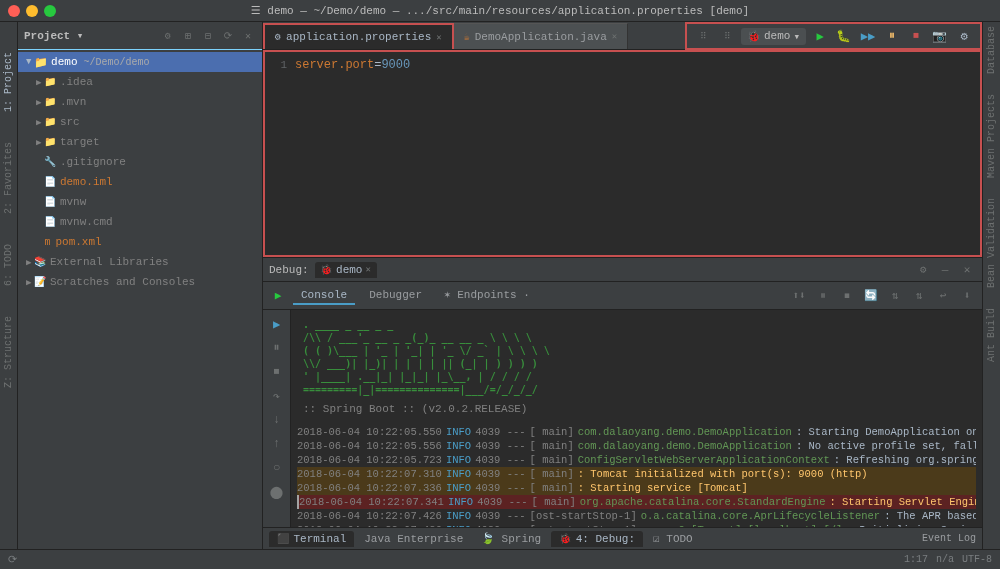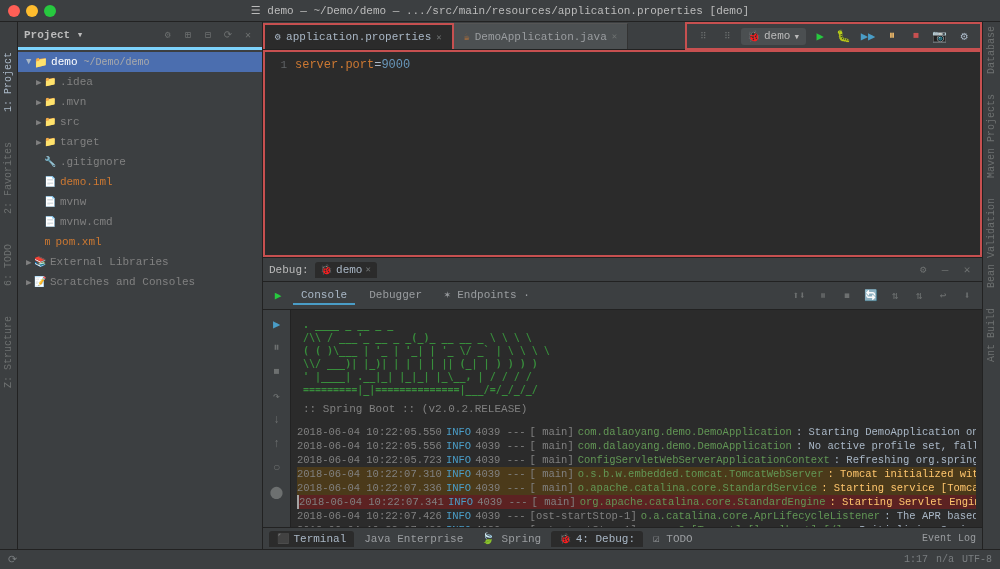--- a/index.html
+++ b/index.html
@@ -51,21 +51,21 @@
       display: flex;
       flex-direction: column;
       flex-shrink: 0;
     }
     #project-header {
       height: 28px;
       background: #3c3f41;
       display: flex;
       align-items: center;
       padding: 0 6px;
-      border-bottom: 3px solid #7dd3fc;
+      border-bottom: 1px solid #7dd3fc;
       gap: 4px;
     }
     .proj-icon-btn {
       width: 16px;
       height: 16px;
       display: flex;
       align-items: center;
       justify-content: center;
       color: #6d7070;
       font-size: 10px;
@@ -659,29 +659,27 @@
               <span class="log-pid">4039 ---</span>
               <span class="log-thread">[           main]</span>
               <span class="log-class">ConfigServletWebServerApplicationContext</span>
               <span class="log-msg">: Refreshing org.springframework.boot.web.servlet.context.Annotation</span>
             </div>
             <div class="log-line log-highlight">
               <span class="log-date">2018-06-04 10:22:07.310</span>
               <span class="log-level-info">INFO</span>
               <span class="log-pid">4039 ---</span>
               <span class="log-thread">[           main]</span>
-              <span class="log-class">o.s.b.w.embedded.tomcat.TomcatWebServer</span>
               <span class="log-msg-highlight">: Tomcat initialized with port(s): 9000 (http)</span>
             </div>
             <div class="log-line log-highlight">
               <span class="log-date">2018-06-04 10:22:07.336</span>
               <span class="log-level-info">INFO</span>
               <span class="log-pid">4039 ---</span>
               <span class="log-thread">[           main]</span>
-              <span class="log-class">o.apache.catalina.core.StandardService</span>
               <span class="log-msg-highlight">: Starting service [Tomcat]</span>
             </div>
             <div class="log-line log-error-highlight">
               <span class="log-date">2018-06-04 10:22:07.341</span>
               <span class="log-level-info">INFO</span>
               <span class="log-pid">4039 ---</span>
               <span class="log-thread">[           main]</span>
               <span class="log-class">org.apache.catalina.core.StandardEngine</span>
               <span class="log-msg-highlight">: Starting Servlet Engine: Apache Tomcat/8.5.31</span>
             </div>

